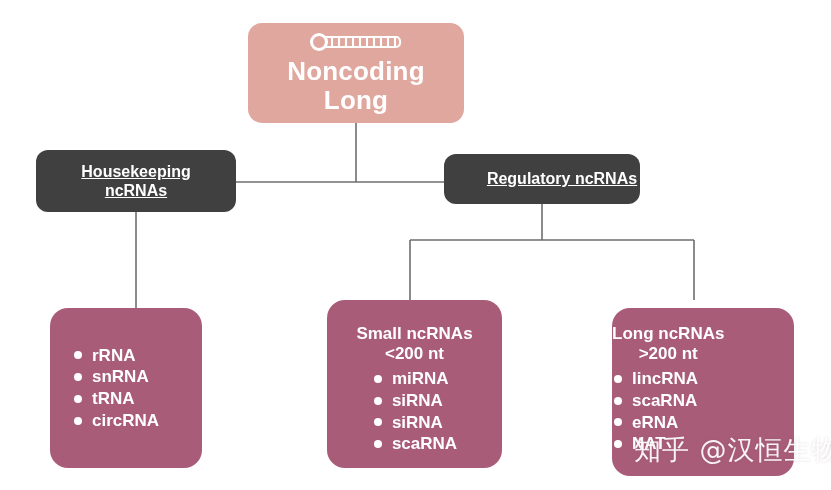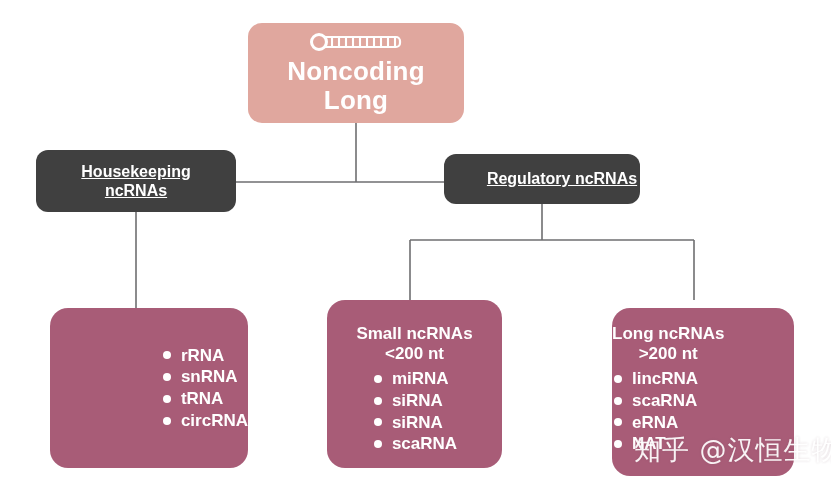--- a/index.html
+++ b/index.html
@@ -85,24 +85,24 @@
     padding-left: 40px;
   }
 
   
   .mauve {
     background: #A85C77;
   }
   #node-housekeeping-list {
     left: 50px;
     top: 308px;
-    width: 198px;
+    width: 152px;
     height: 160px;
     justify-content: center;
-    align-items: flex-end;
+    align-items: flex-start;
     padding: 0 0 0 20px;
   }
   #node-small {
     left: 327px;
     top: 300px;
     width: 175px;
     height: 168px;
     justify-content: flex-start;
     align-items: center;
     padding-top: 24px;

